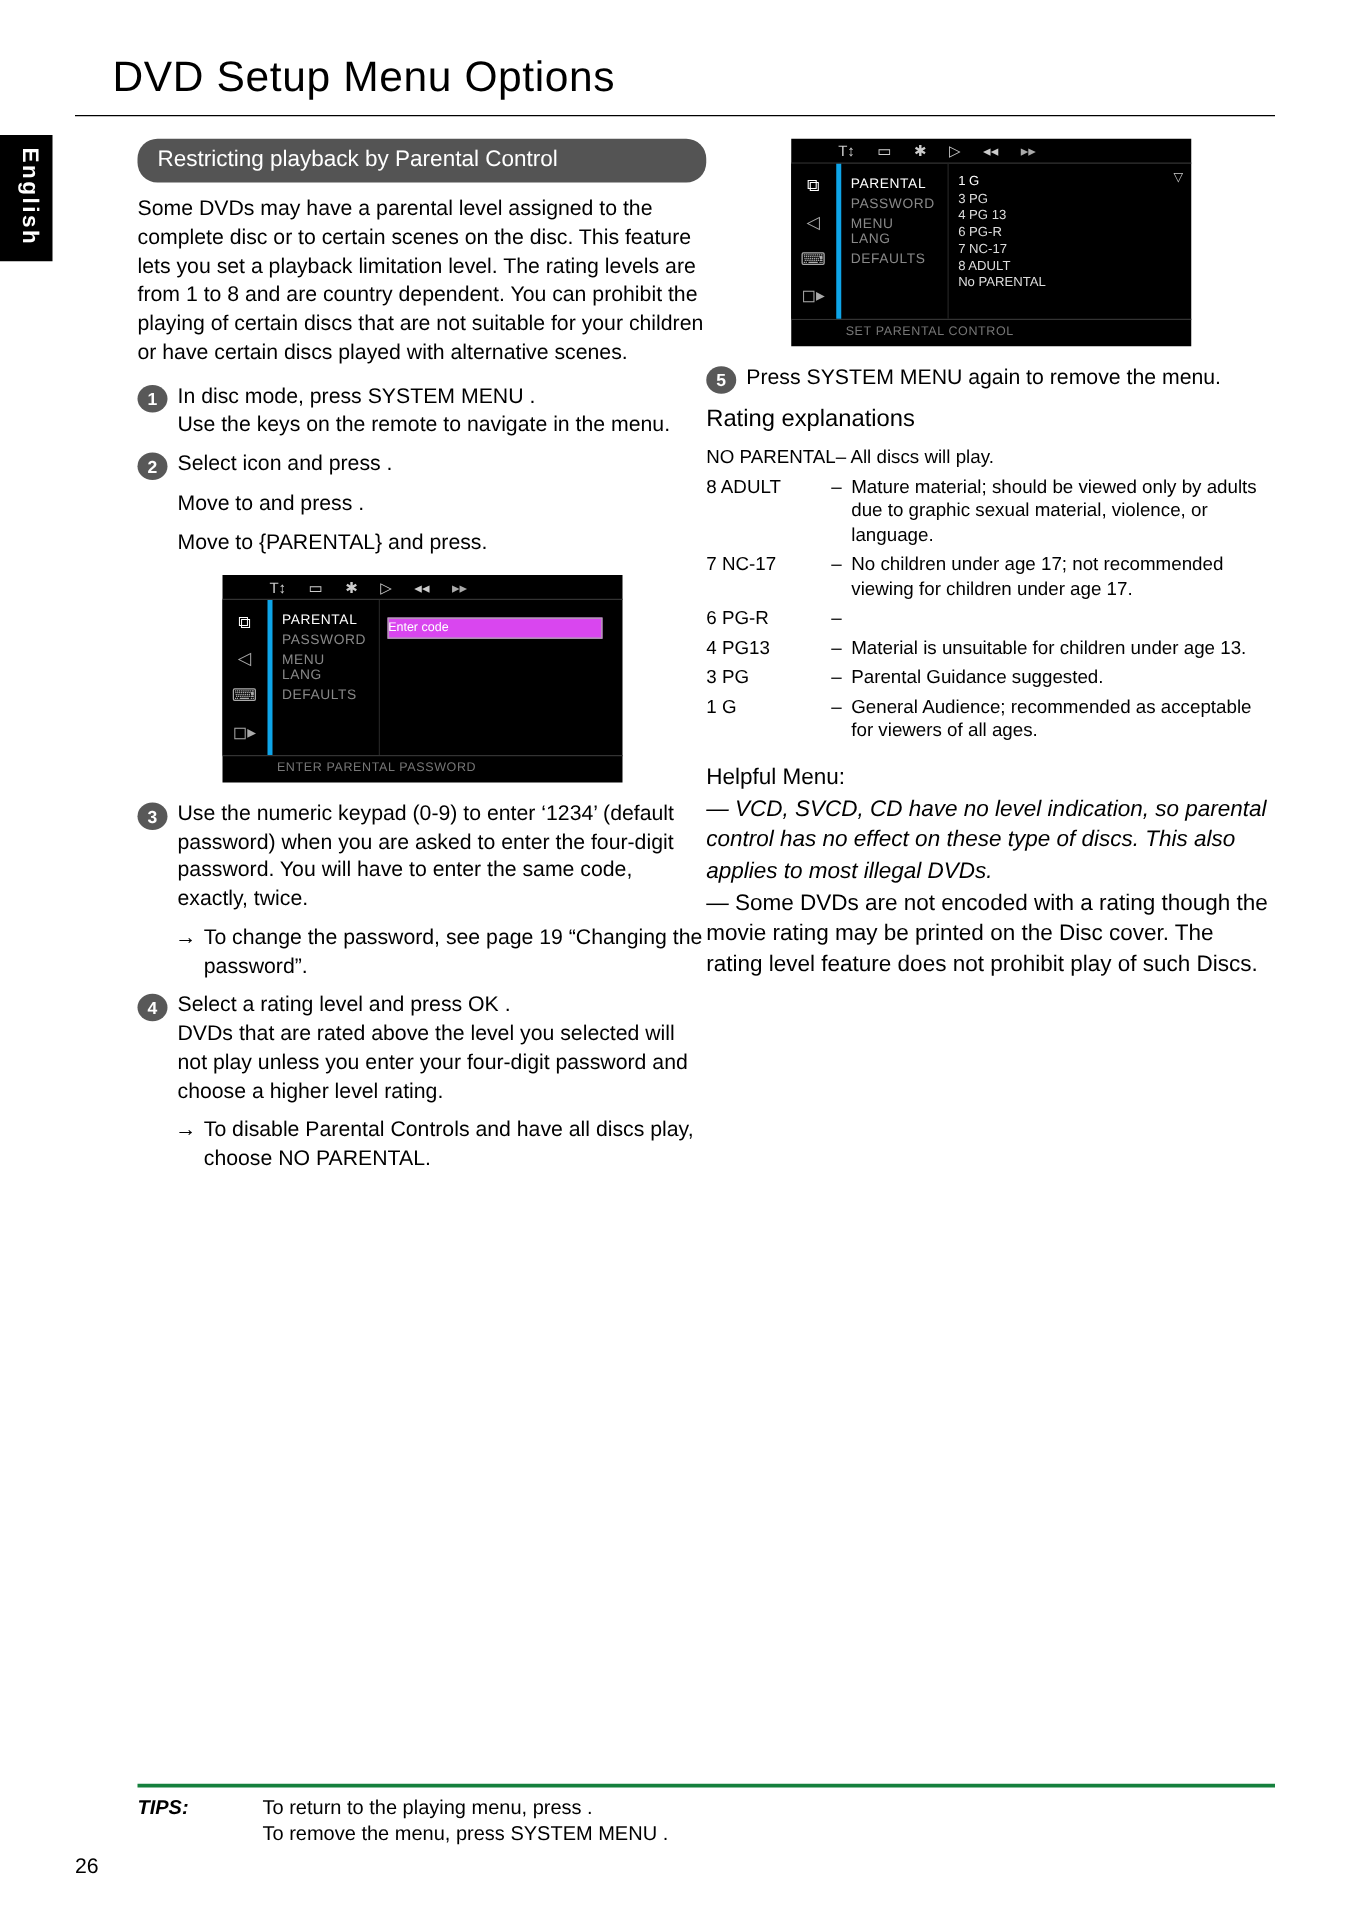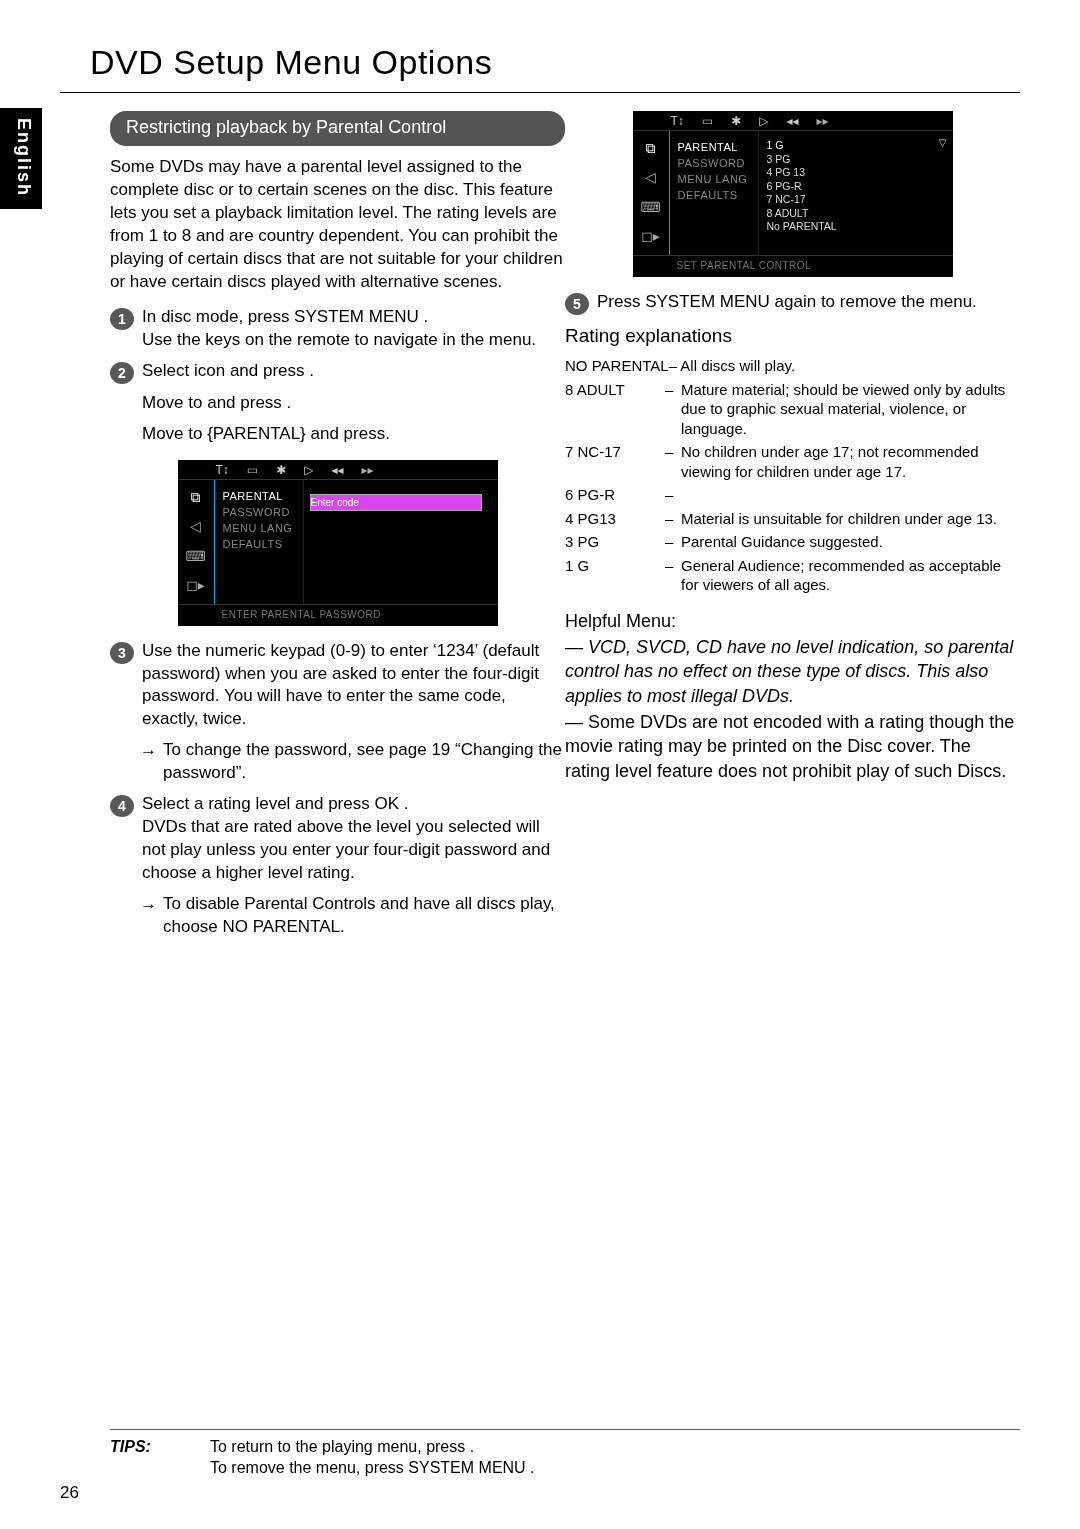--- a/index.html
+++ b/index.html
@@ -108,21 +108,21 @@
     gap: 14px;
     padding: 10px 2px;
     background: #000;
     color: #aaa;
     font-size: 14px;
   }
   .osd-side .sel { color:#fff; }
   .osd-middle {
     width: 90px;
     padding: 8px 6px;
-    border-left: 1px solid #0ea5e9;
+    border-left: 4px solid #0ea5e9;
     border-right: 1px solid #222;
   }
   .osd-middle .item { padding: 2px 2px; color: #888; letter-spacing:0.5px; }
   .osd-middle .item.sel { color:#fff; }
   .osd-right { flex:1; padding: 8px 6px; position: relative; }
   .osd-input {
     border: 1px solid #aaa;
     background: #d946ef;
     color: #fff;
     font-size: 10px;
@@ -144,21 +144,21 @@
   .rating-row { display:flex; margin-bottom: 4px; font-size:15px; line-height:1.3;}
   .rating-key { flex:0 0 100px; white-space: nowrap;}
   .rating-dash { flex:0 0 16px;}
   .rating-val { flex:1;}
   .hint-block { margin-top:14px; font-size:18px; line-height:1.35;}
   .tips-bar {
     position: absolute;
     left: 110px;
     right: 60px;
     bottom: 50px;
-    border-top: 1px solid #15803d;
+    border-top: 3px solid #15803d;
     padding-top: 6px;
     display: flex;
     font-size: 16px;
   }
   .tips-label { font-weight: bold; font-style: italic; width: 100px;}
   .tips-text { flex:1;}
   .page-num {
     position: absolute;
     left: 60px;
     bottom: 24px;

